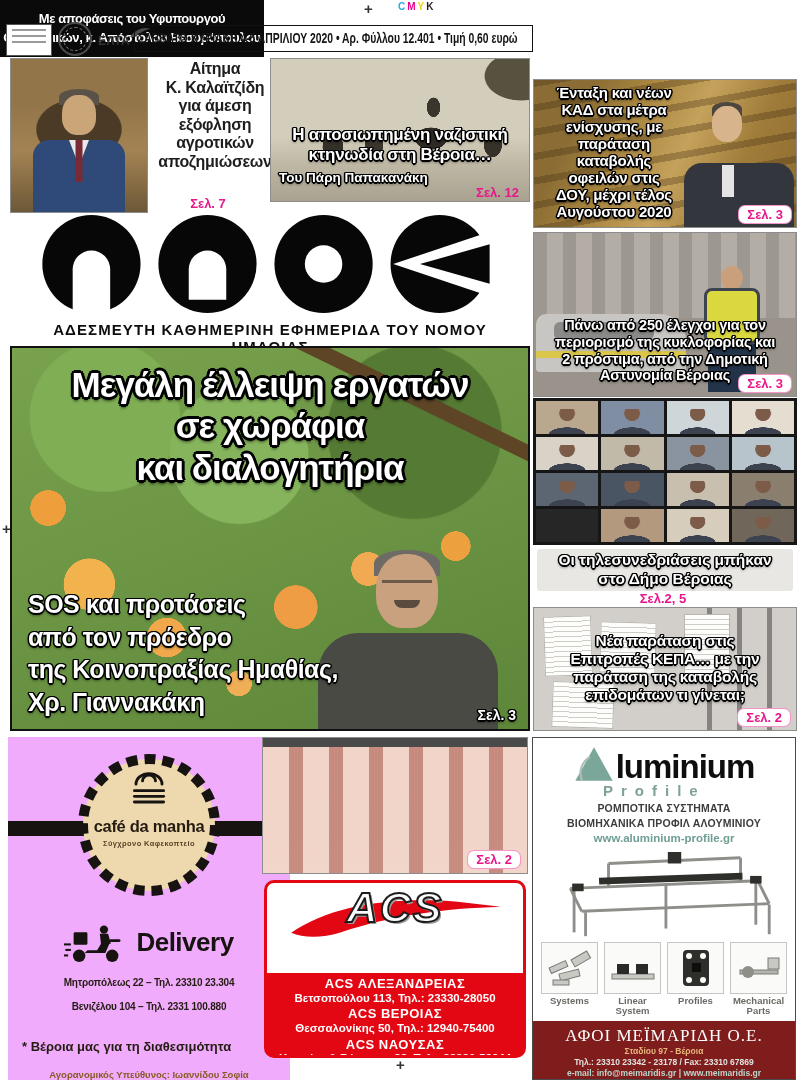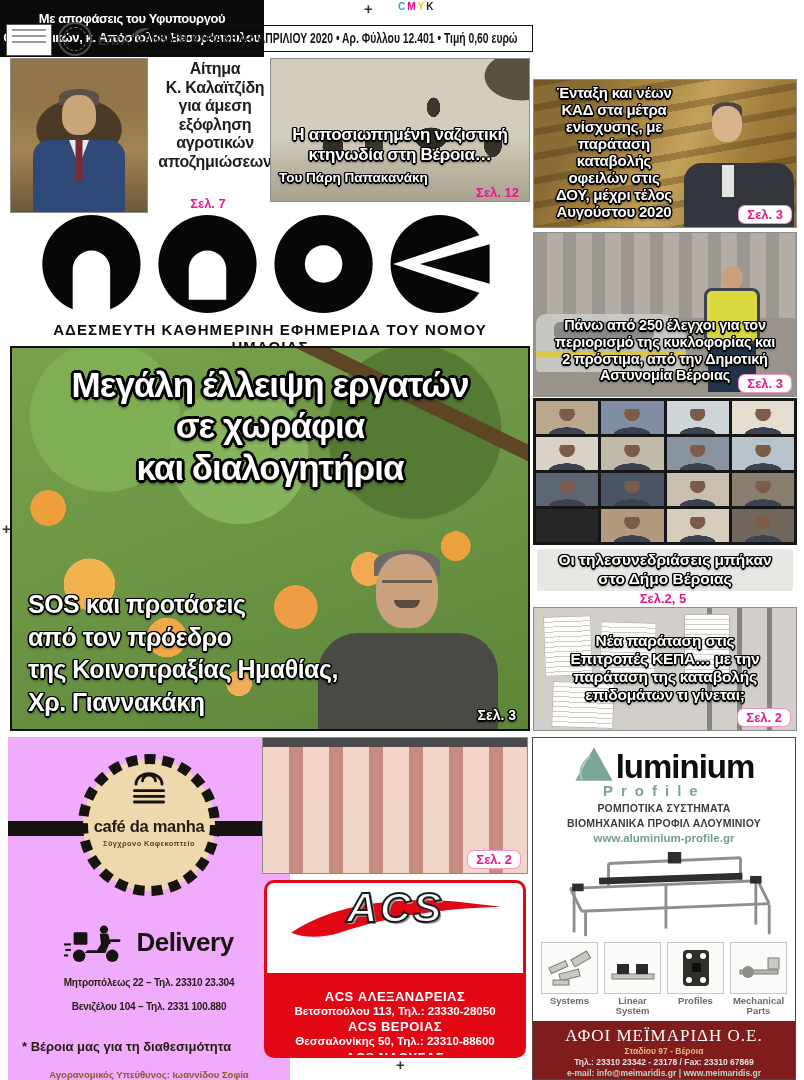--- a/index.html
+++ b/index.html
@@ -160,21 +160,21 @@
     linear-gradient(#c89288,#d8a89c);}
   .meat-title{left:0;top:48px;width:100%;text-align:center;font-size:16px;font-weight:900;line-height:1.18;}
   .meat-page{right:6px;bottom:4px;}
 
   
   .acs{position:absolute;left:264px;top:880px;width:262px;height:178px;border:3px solid #e30613;border-radius:10px;box-sizing:border-box;overflow:hidden;background:#e30613;}
   .acs-top{position:absolute;left:0;top:0;width:100%;height:90px;background:#fff;}
   .acs-swoosh{position:absolute;left:4px;top:10px;}
   .acs-logo{position:absolute;left:0;top:0;width:100%;text-align:center;font-size:43px;font-weight:900;font-style:italic;color:#fcfcfc;letter-spacing:2px;-webkit-text-stroke:2px #1d1d1d;text-shadow:2px 2px 0 #9a9a9a;}
   .acs-slogan{position:absolute;left:0;top:58px;width:100%;text-align:center;font-size:19px;font-weight:900;color:#141414;}
-  .acs-red{position:absolute;left:0;top:90px;width:100%;text-align:center;color:#fff;padding-top:16px;}
+  .acs-red{position:absolute;left:0;top:90px;width:100%;text-align:center;color:#fff;padding-top:3px;}
   .acs-bname{font-size:13px;font-weight:800;letter-spacing:.5px;line-height:1.2;}
   .acs-bdet{font-size:11.5px;font-weight:600;line-height:1.2;margin-bottom:1px;}
 
   
   .alu{position:absolute;left:532px;top:737px;width:264px;height:343px;border:1px solid #4a4a4a;box-sizing:border-box;background:#fff;overflow:hidden;}
   .alu-logo{margin-top:8px;text-align:center;}
   .alu-logo-row{display:flex;align-items:flex-end;justify-content:center;gap:2px;}
   .alu-brand{font-size:33px;font-weight:800;color:#0e0e0e;letter-spacing:-1px;line-height:.9;}
   .alu-sub{font-size:15px;color:#7fa297;letter-spacing:8px;font-weight:bold;margin:0 0 2px 70px;text-align:left;}
   .alu-line{text-align:center;font-size:10.5px;font-weight:800;color:#3c3c3c;line-height:1.4;letter-spacing:.2px;}
@@ -394,21 +394,21 @@
     <div class="acs-top">
       <svg class="acs-swoosh" width="250" height="52" viewBox="0 0 250 60">
         <path d="M4,46 C50,14 120,4 196,10 L246,16 C180,18 120,26 60,46 C40,52 18,52 4,46 Z" fill="#e30613"></path>
       </svg>
       <div class="acs-logo">ACS</div>
     </div>
     <div class="acs-red">
       <div class="acs-bname">ACS ΑΛΕΞΑΝΔΡΕΙΑΣ</div>
       <div class="acs-bdet">Βετσοπούλου 113, Τηλ.: 23330-28050</div>
       <div class="acs-bname">ACS ΒΕΡΟΙΑΣ</div>
-      <div class="acs-bdet">Θεσσαλονίκης 50, Τηλ.: 23310-88600</div>
+      <div class="acs-bdet">Θεσσαλονίκης 50, Τηλ.: 12940-75400</div>
       <div class="acs-bname">ACS ΝΑΟΥΣΑΣ</div>
       <div class="acs-bdet">Καμπίτη &amp; Βύρωνος 28, Τηλ.: 23320-52244</div>
     </div>
   </div>
 
   <div class="alu">
     <div class="alu-logo">
       <div class="alu-logo-row">
         <svg width="40" height="36" viewBox="0 0 60 54">
           <polygon points="30,2 58,52 2,52" fill="#7ba79b"></polygon>

